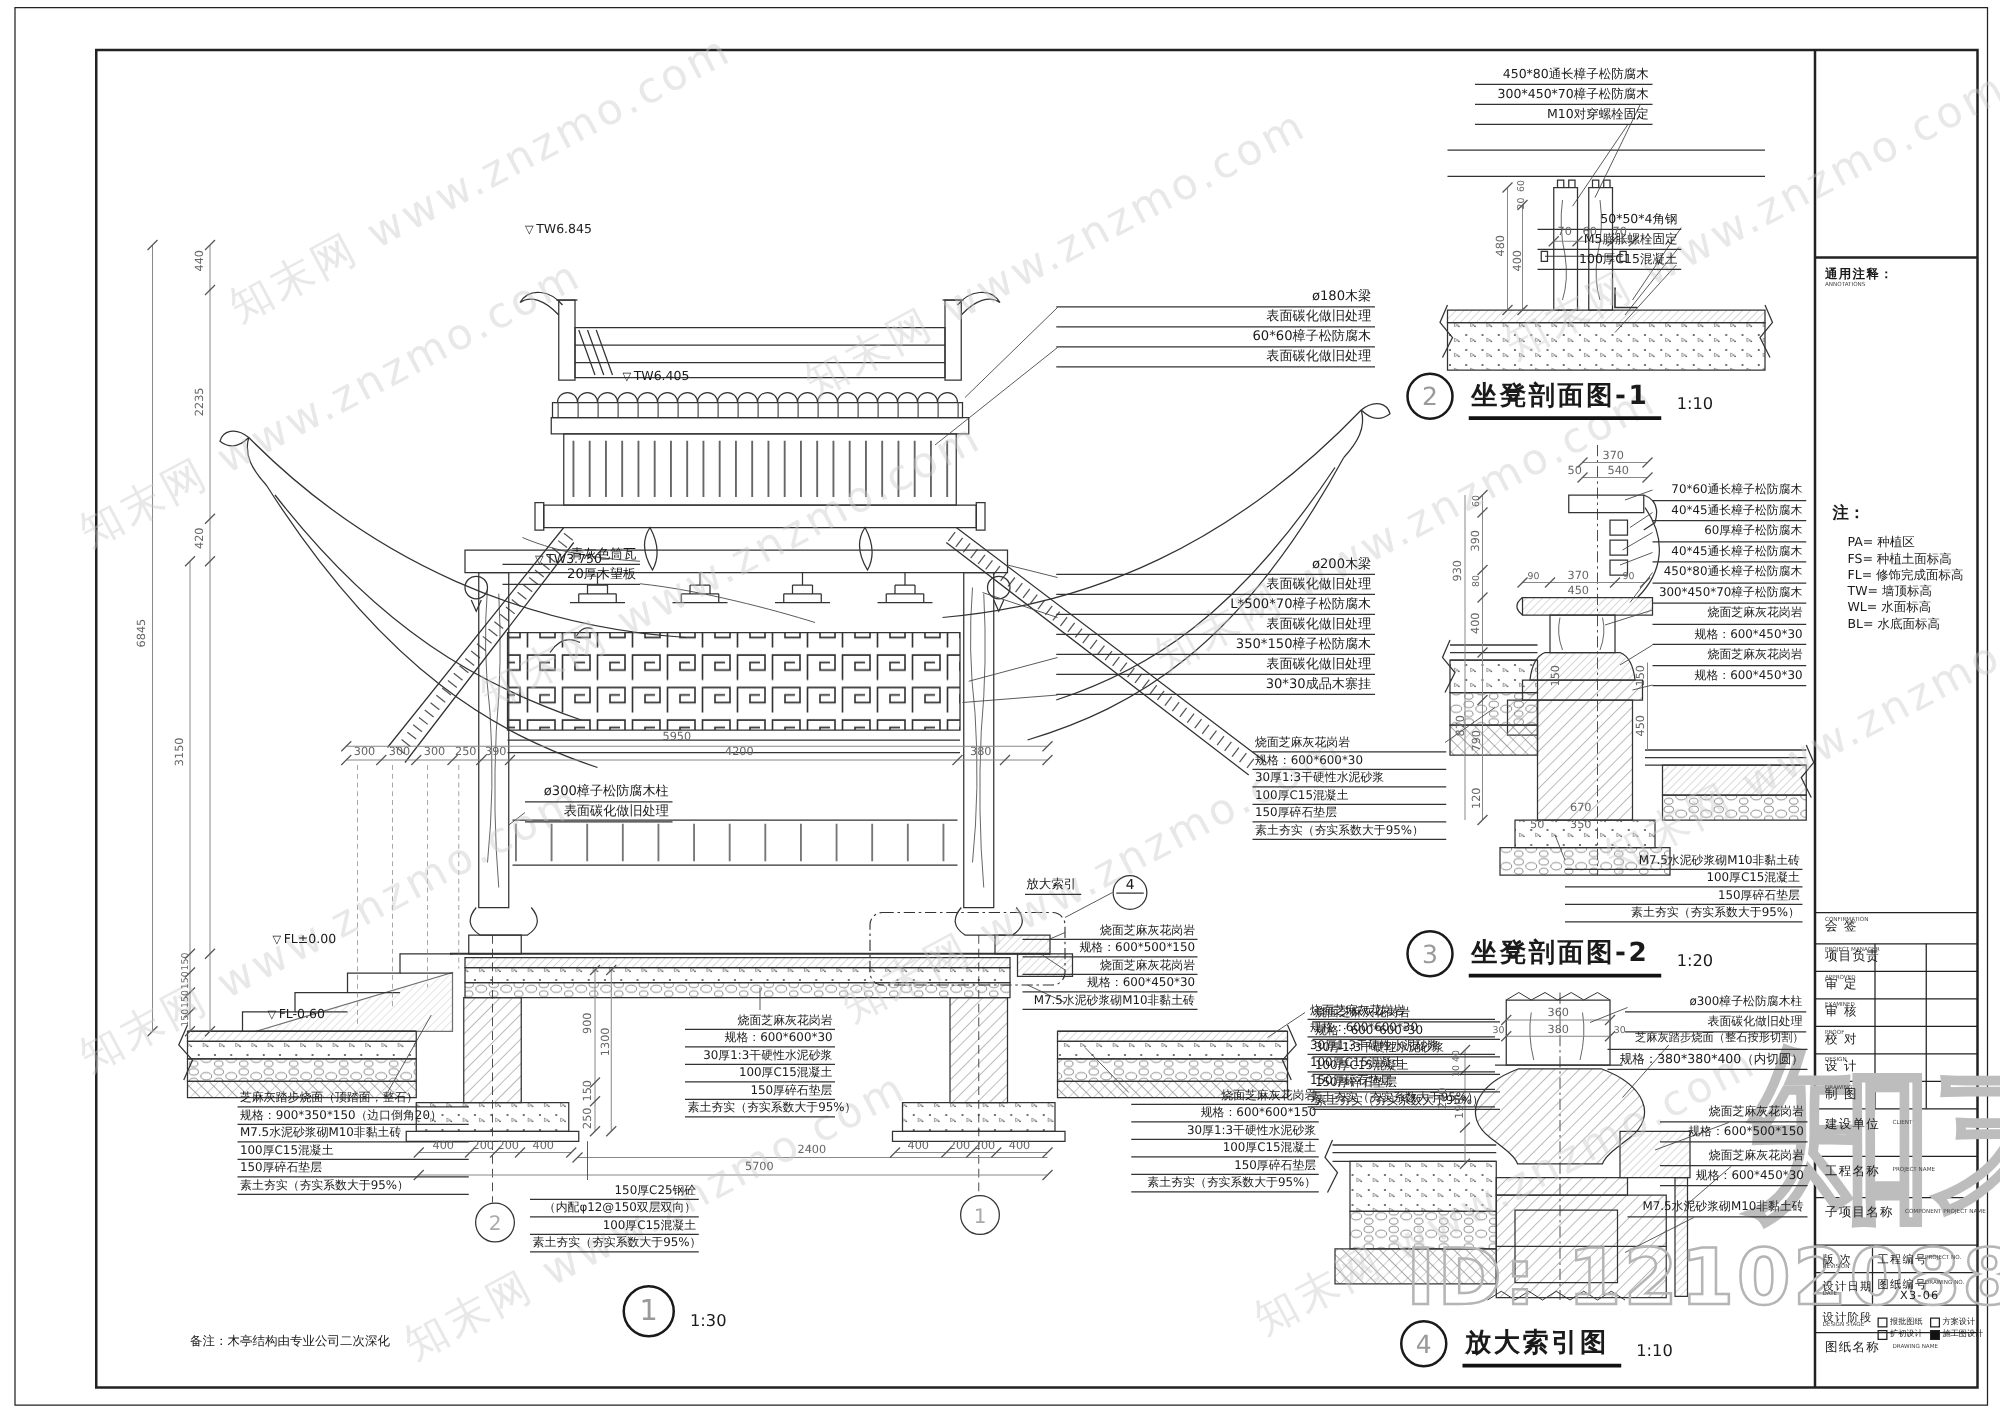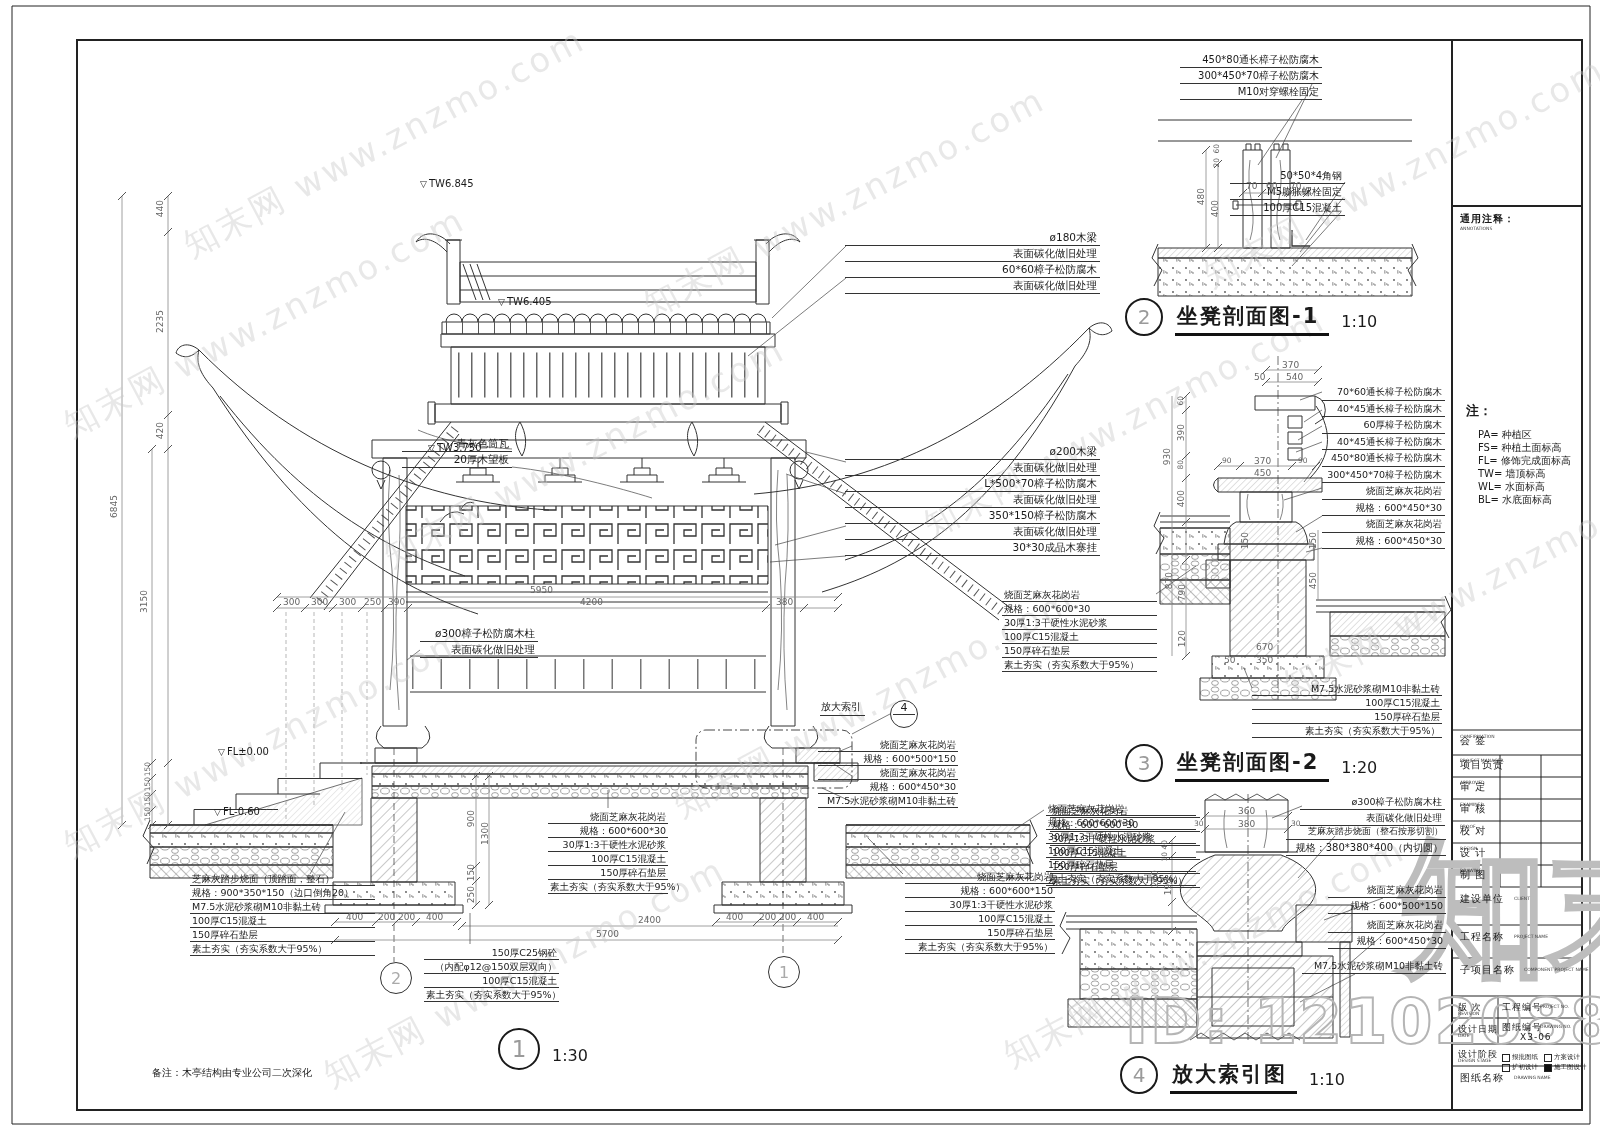--- a/index.html
+++ b/index.html
@@ -29,21 +29,21 @@
   .dim{position:absolute;font-size:9px;color:#666;white-space:nowrap;}
   .dim.v{writing-mode:vertical-rl;transform:rotate(180deg);}
   .lvl{position:absolute;font-size:10px;white-space:nowrap;}
   .tri{font-size:9px;margin-right:2px;color:#222;}
   
   .dtitle{position:absolute;display:flex;align-items:flex-end;gap:12px;}
   .dcirc{width:34px;height:34px;border:2px solid #1a1a1a;border-radius:50%;background:#fff;
       display:flex;align-items:center;justify-content:center;font-size:20px;color:#9a9a9a;flex:0 0 auto;}
   .dname{font-size:21px;font-weight:bold;border-bottom:3px solid #111;
       padding:0 10px 3px 2px;letter-spacing:2px;white-space:nowrap;}
-  .dscale{font-size:16px;padding-bottom:5px;}
+  .dscale{font-size:13px;padding-bottom:5px;}
   .dtitle.big .dcirc{width:38px;height:38px;font-size:23px;}
   .dtitle.big .dname{font-size:23px;}
   
   .bub{position:absolute;width:30px;height:30px;border:1.5px solid #333;border-radius:50%;
       background:#fff;display:flex;align-items:center;justify-content:center;
       font-size:16px;color:#aaa;}
   .refc{position:absolute;width:26px;height:26px;border:1.5px solid #333;border-radius:50%;background:#fff;}
   .refc span{position:absolute;top:0;left:0;right:0;text-align:center;font-size:11px;line-height:13px;}
   .refc i{position:absolute;top:50%;left:2px;right:2px;border-top:1px solid #333;}
   

